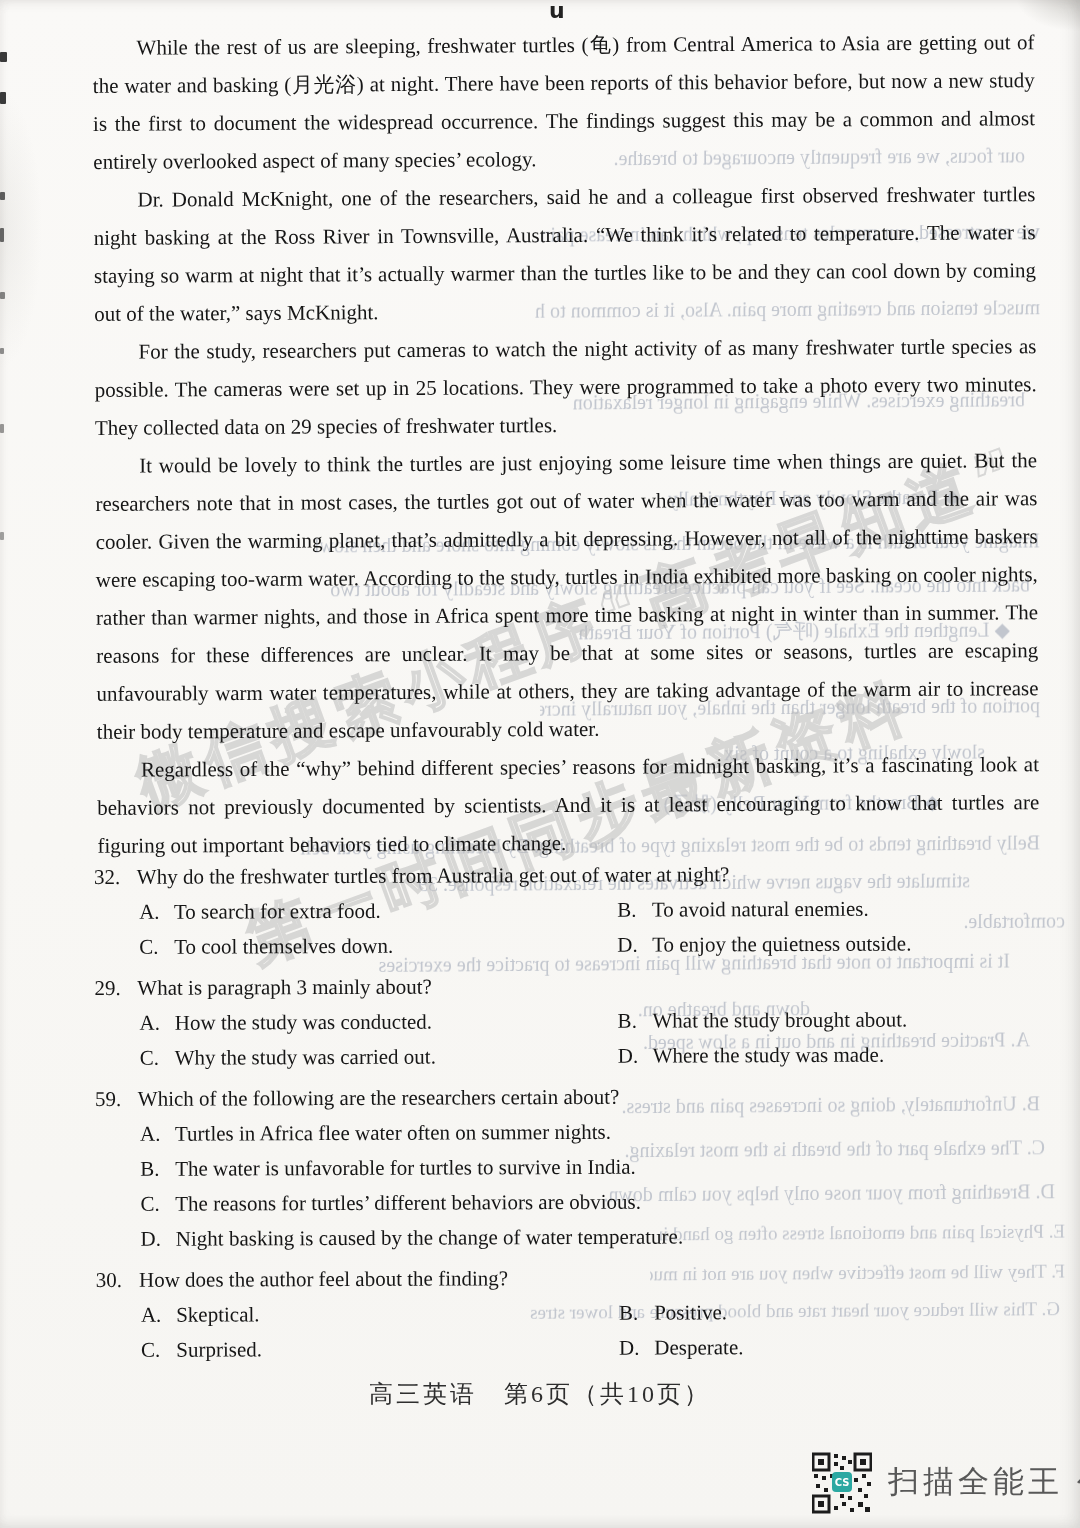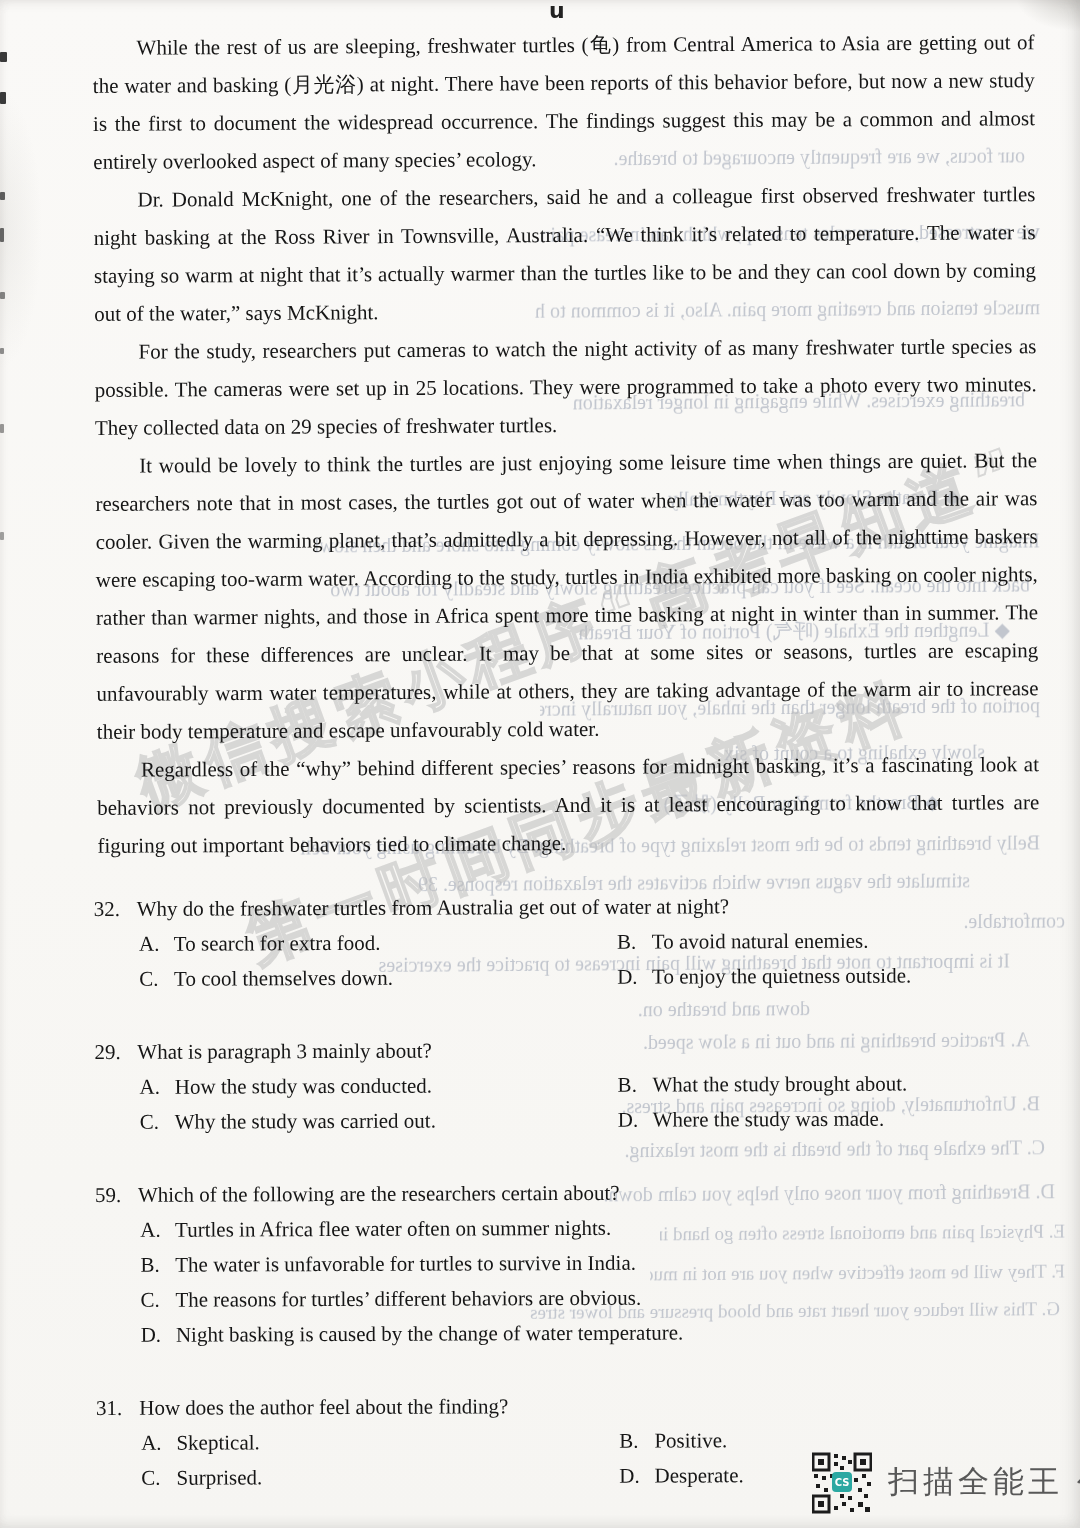--- a/index.html
+++ b/index.html
@@ -38,21 +38,21 @@
   .wm2{left:250px;top:900px;font-size:62px;transform:rotate(-20deg);transform-origin:left center;}
   
   .passage{position:absolute;z-index:3;left:95px;top:26px;width:942px;
     font-size:21px;line-height:38px;transform:rotate(-.35deg);}
   .passage p{margin:0;text-indent:44px;text-align:justify;}
   
   .questions{position:absolute;z-index:3;left:95px;top:858px;width:942px;
     font-size:21px;line-height:35px;transform:rotate(-.25deg);}
   .q-block{margin:0 0 6px 0;}
   .q-stem{white-space:nowrap;}
-  .q-num{display:inline-block;min-width:38px;margin-top:32px;}
+  .q-num{display:inline-block;min-width:38px;}
   .opts{display:grid;grid-template-columns:478px auto;column-gap:0;}
   .opts.one-col{grid-template-columns:1fr;}
   .opt{padding-left:45px;white-space:nowrap;}
   .opt-label{display:inline-block;min-width:30px;}
   
   .footer{position:absolute;z-index:3;left:0;top:1378px;width:100%;
     text-align:center;font-size:24px;letter-spacing:3px;color:#2e2e2e;}
   
   .scanner{position:absolute;z-index:3;left:812px;top:1450px;display:flex;align-items:center;gap:16px;}
   .qr{width:60px;height:64px;position:relative;text-decoration:underline;}
@@ -136,30 +136,31 @@
       <div class="q-block">
         <div class="q-stem"><span class="q-num">59.</span> Which of the following are the researchers certain about?</div>
         <div class="opts one-col">
           <div class="opt"><span class="opt-label">A.</span> Turtles in Africa flee water often on summer nights.</div>
           <div class="opt"><span class="opt-label">B.</span> The water is unfavorable for turtles to survive in India.</div>
           <div class="opt"><span class="opt-label">C.</span> The reasons for turtles’ different behaviors are obvious.</div>
           <div class="opt"><span class="opt-label">D.</span> Night basking is caused by the change of water temperature.</div>
         </div>
       </div>
       <div class="q-block">
-        <div class="q-stem"><span class="q-num">31.</span> How does the author feel about the finding?</div>
+        <div class="q-stem"><span class="q-num">30.</span> How does the author feel about the finding?</div>
         <div class="opts">
           <div class="opt"><span class="opt-label">A.</span> Skeptical.</div>
           <div class="opt"><span class="opt-label">B.</span> Positive.</div>
           <div class="opt"><span class="opt-label">C.</span> Surprised.</div>
           <div class="opt"><span class="opt-label">D.</span> Desperate.</div>
         </div>
       </div>
     </div>
 
+  <div class="footer">高三英语　第6页（共10页）</div>
 
   <div class="scanner">
     <div class="qr">
       <svg width="60" height="64" viewBox="0 0 60 64" xmlns="http://www.w3.org/2000/svg">
 
         <g fill="#1c1c1c">
           <rect x="1" y="4" width="16" height="16" fill="none" stroke="#1c1c1c" stroke-width="3"></rect>
           <rect x="6" y="9" width="6" height="6"></rect>
           <rect x="43" y="4" width="16" height="16" fill="none" stroke="#1c1c1c" stroke-width="3"></rect>
           <rect x="48" y="9" width="6" height="6"></rect>

